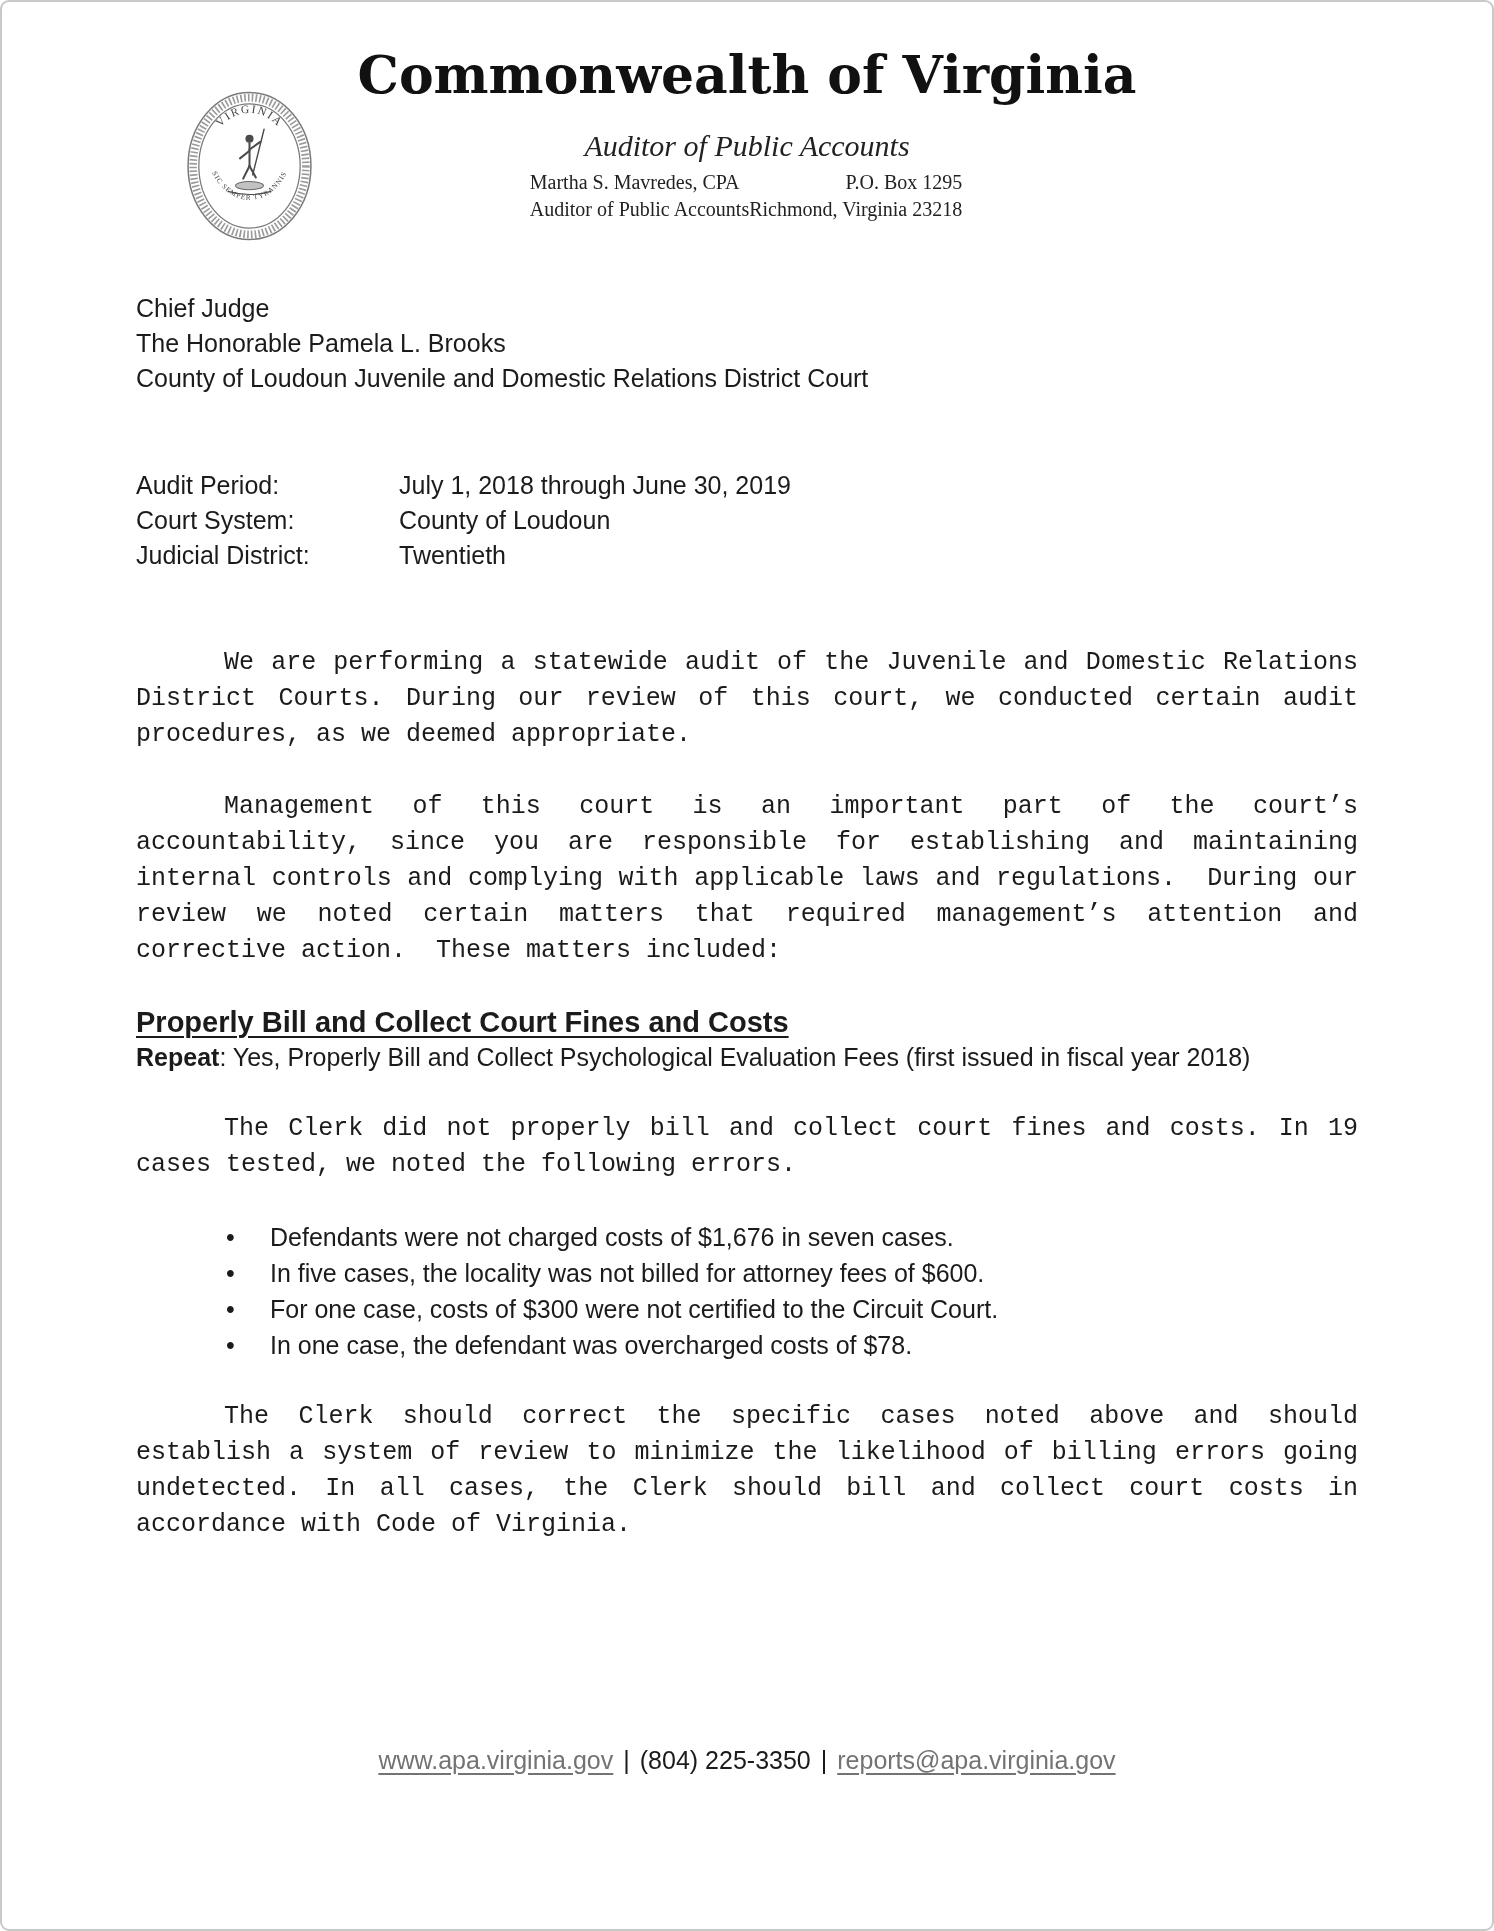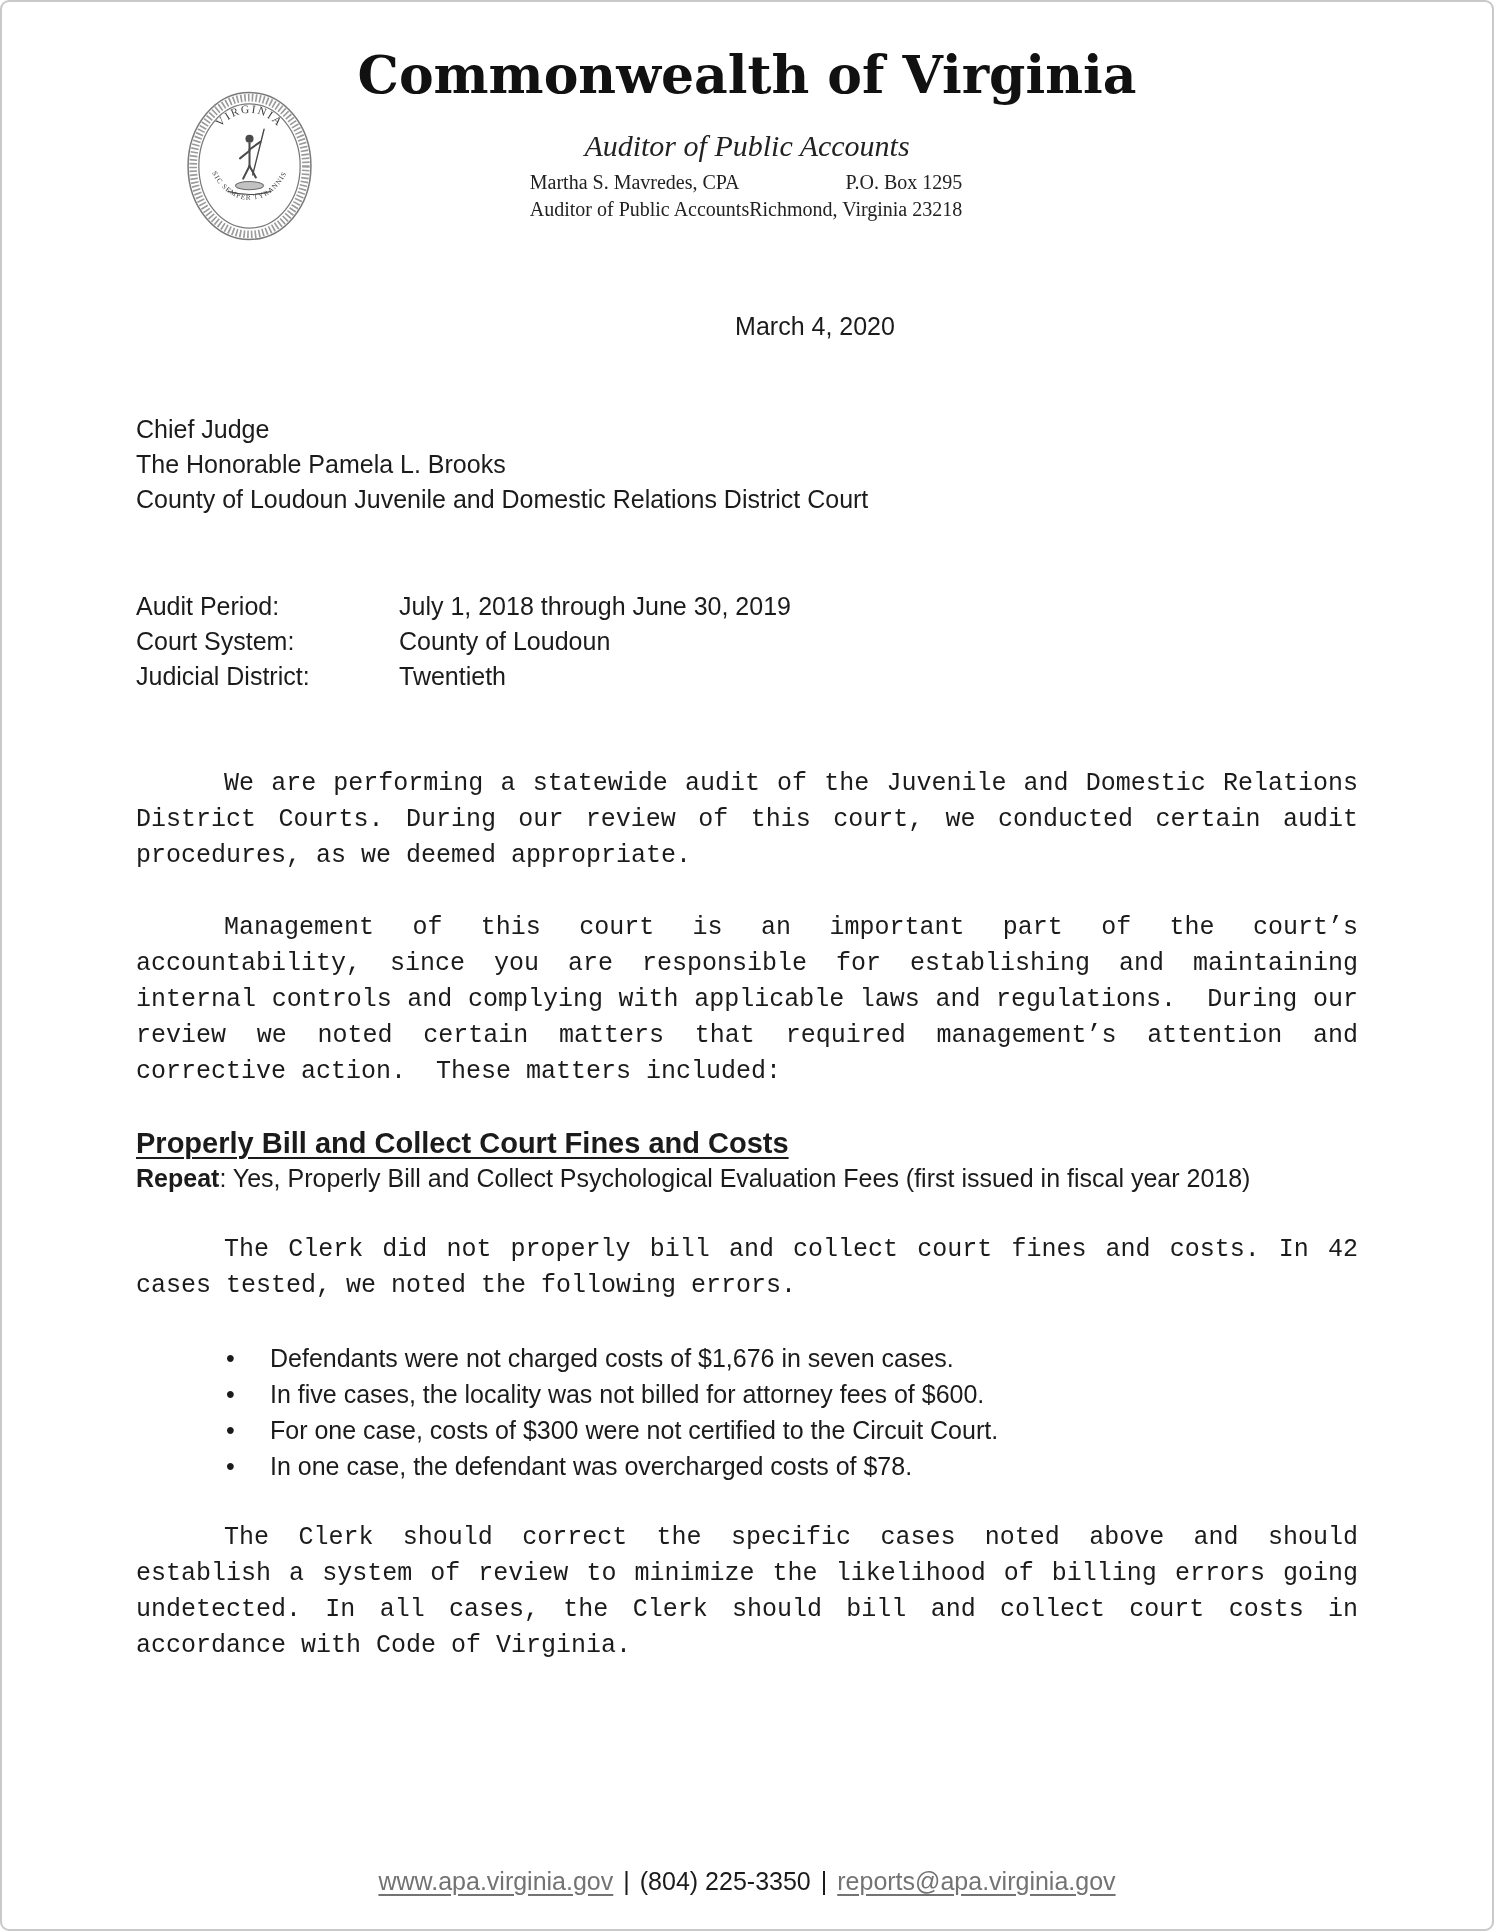--- a/index.html
+++ b/index.html
@@ -165,21 +165,20 @@
         <div>Martha S. Mavredes, CPA</div>
         <div>Auditor of Public Accounts</div>
       </div>
       <div class="contact-right">
         <div>P.O. Box 1295</div>
         <div>Richmond, Virginia 23218</div>
       </div>
     </div>
   </header>
 
-  <div class="date">March 4, 2020</div>
 
   <div class="recipient">
     <div>Chief Judge</div>
     <div>The Honorable Pamela L. Brooks</div>
     <div>County of Loudoun Juvenile and Domestic Relations District Court</div>
   </div>
 
   <div class="audit-info">
     <div class="audit-row">
       <span class="audit-label">Audit Period:</span>
@@ -194,21 +193,21 @@
       <span class="audit-value">Twentieth</span>
     </div>
   </div>
 
   <p class="para first indent">We are performing a statewide audit of the Juvenile and Domestic Relations District Courts. During our review of this court, we conducted certain audit procedures, as we deemed appropriate.</p>
   <p class="para indent">Management of this court is an important part of the court’s accountability, since you are responsible for establishing and maintaining internal controls and complying with applicable laws and regulations.&nbsp; During our review we noted certain matters that required management’s attention and corrective action.&nbsp; These matters included:</p>
 
   <div class="finding-heading">Properly Bill and Collect Court Fines and Costs</div>
   <div class="repeat-line"><span class="bold">Repeat</span><span>: Yes, Properly Bill and Collect Psychological Evaluation Fees (first issued in fiscal year 2018)</span></div>
 
-  <p class="para indent">The Clerk did not properly bill and collect court fines and costs. In 42 cases tested, we noted the following errors.</p>
+  <p class="para indent">The Clerk did not properly bill and collect court fines and costs. In 19 cases tested, we noted the following errors.</p>
 
   <ul class="bullets">
     <li>Defendants were not charged costs of $1,676 in seven cases.</li>
     <li>In five cases, the locality was not billed for attorney fees of $600.</li>
     <li>For one case, costs of $300 were not certified to the Circuit Court.</li>
     <li>In one case, the defendant was overcharged costs of $78.</li>
   </ul>
 
   <p class="para indent">The Clerk should correct the specific cases noted above and should establish a system of review to minimize the likelihood of billing errors going undetected. In all cases, the Clerk should bill and collect court costs in accordance with Code of Virginia.</p>
 

